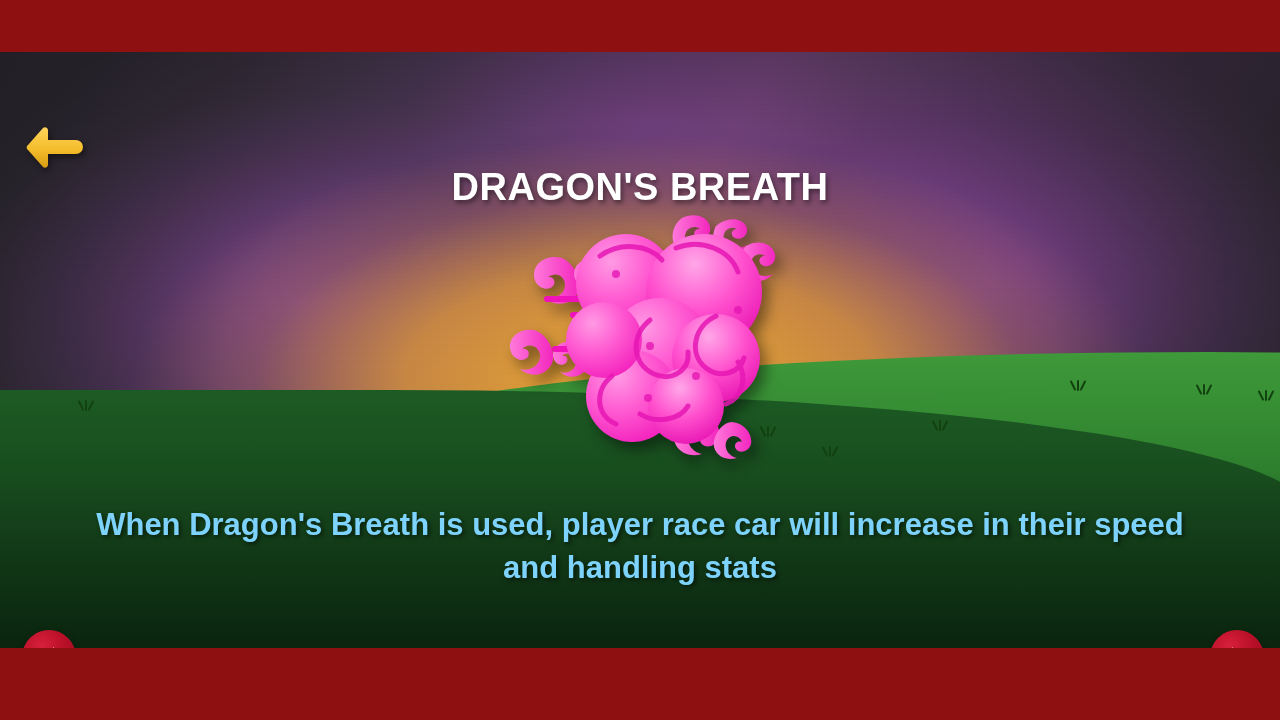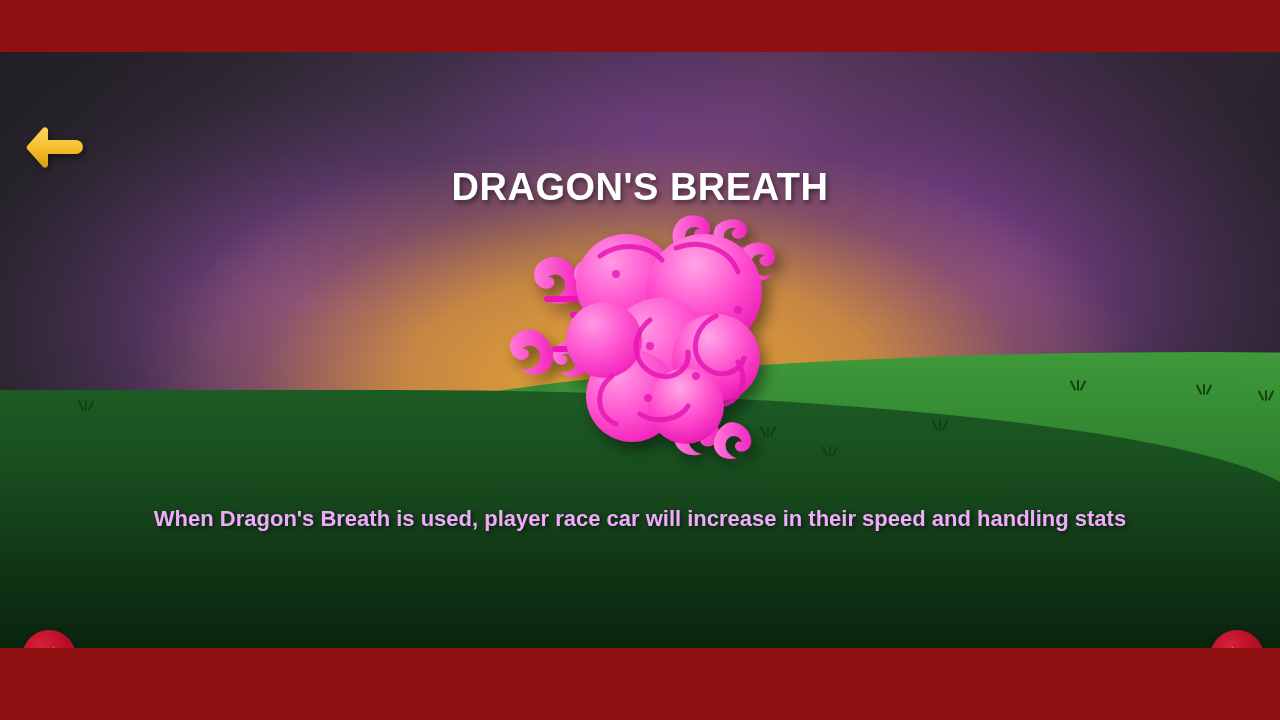--- a/index.html
+++ b/index.html
@@ -103,22 +103,22 @@
   #back-arrow {
     position:absolute; left:22px; top:68px;
     width:62px; height:56px; z-index:25; cursor:pointer;
   }
   #back-arrow svg { width:100%; height:100%;
     filter:drop-shadow(2px 3px 3px rgba(0,0,0,.45)); }
 
   
   #description {
     position:absolute; left:90px; top:452px; width:1100px;
-    text-align:center; color:#f0abfc;
-    font-size:22px; font-weight:bold; line-height:1.38;
+    text-align:center; color:#7dd3fc;
+    font-size:31px; font-weight:bold; line-height:1.38;
     text-shadow:2px 2px 4px rgba(0,0,0,.55);
     z-index:20;
   }
 
   
   .nav-btn {
     position:absolute; width:54px; height:54px; border-radius:50%;
     background:radial-gradient(circle at 36% 30%, #d8203c 0%, #b90f28 46%, #8d0a1c 100%);
     box-shadow:0 3px 7px rgba(0,0,0,.45);
     display:flex; align-items:center; justify-content:center;

